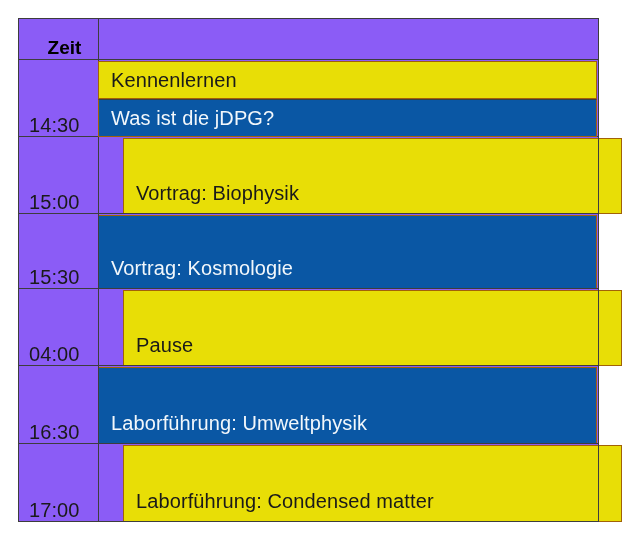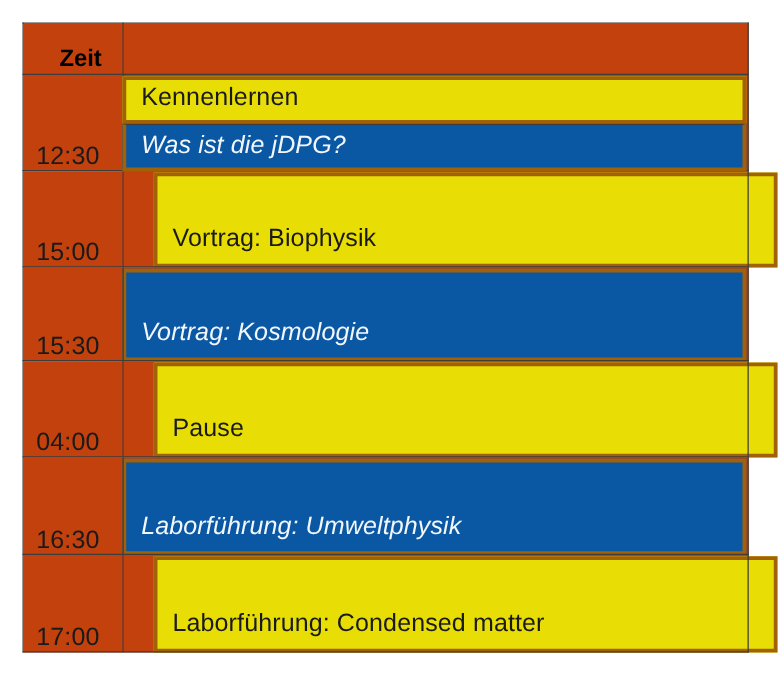--- a/index.html
+++ b/index.html
@@ -29,21 +29,21 @@
     table-layout: fixed;
     width: 580px;
     height: 503px;
   }
 
   table.schedule td, table.schedule th {
     padding: 0;
     margin: 0;
     border: 1px solid #3d3d3d;
     vertical-align: bottom;
-    background: #c2410c;
+    background: #8b5cf6;
   }
 
   col.c-time { width: 80px; }
   col.c-event { width: 500px; }
 
   
   tr.header-row { height: 41px; }
   th.head-time, th.head-event {
     vertical-align: middle;
     background: #ffffff;
@@ -76,35 +76,35 @@
     padding: 0;
     vertical-align: bottom;
   }
 
   .event-box {
     box-sizing: border-box;
     width: 100%;
     height: 100%;
     display: flex;
     align-items: flex-end;
-    border: 3px solid #a16207;
+    border: 1px solid #a16207;
     margin: -1px;
     padding: 0 0 8px 12px;
     min-height: 0;
   }
   .event-box .cell-text {
     font-size: 20px;
     line-height: 1.15;
     letter-spacing: 0.1px;
     display: block;
   }
   .event-box.yellow { background: #e8de06; margin-left: 24px; }
   .event-box.yellow .cell-text { color: #1a1a1a; }
   .event-box.blue { background: #0a57a4; }
-  .event-box.blue .cell-text { color: #f2f7fb; font-style: italic; }
+  .event-box.blue .cell-text { color: #f2f7fb; }
 
   
   td.split-cell { padding: 0; vertical-align: top; }
   .split-wrap {
     display: flex;
     flex-direction: column;
     width: 100%;
     height: 100%;
     margin: -1px;
     box-sizing: border-box;
@@ -140,21 +140,21 @@
         </th>
         <th class="head-event">
           <span class="cell-text"></span>
         </th>
       </tr>
     </thead>
     <tbody>
 
       <tr class="r-1430">
         <td class="time-cell">
-          <span class="cell-text">12:30</span>
+          <span class="cell-text">14:30</span>
         </td>
         <td class="split-cell">
           <div class="split-wrap">
             <div class="event-box yellow">
               <span class="cell-text">Kennenlernen</span>
             </div>
             <div class="event-box blue">
               <span class="cell-text">Was ist die jDPG?</span>
             </div>
           </div>

